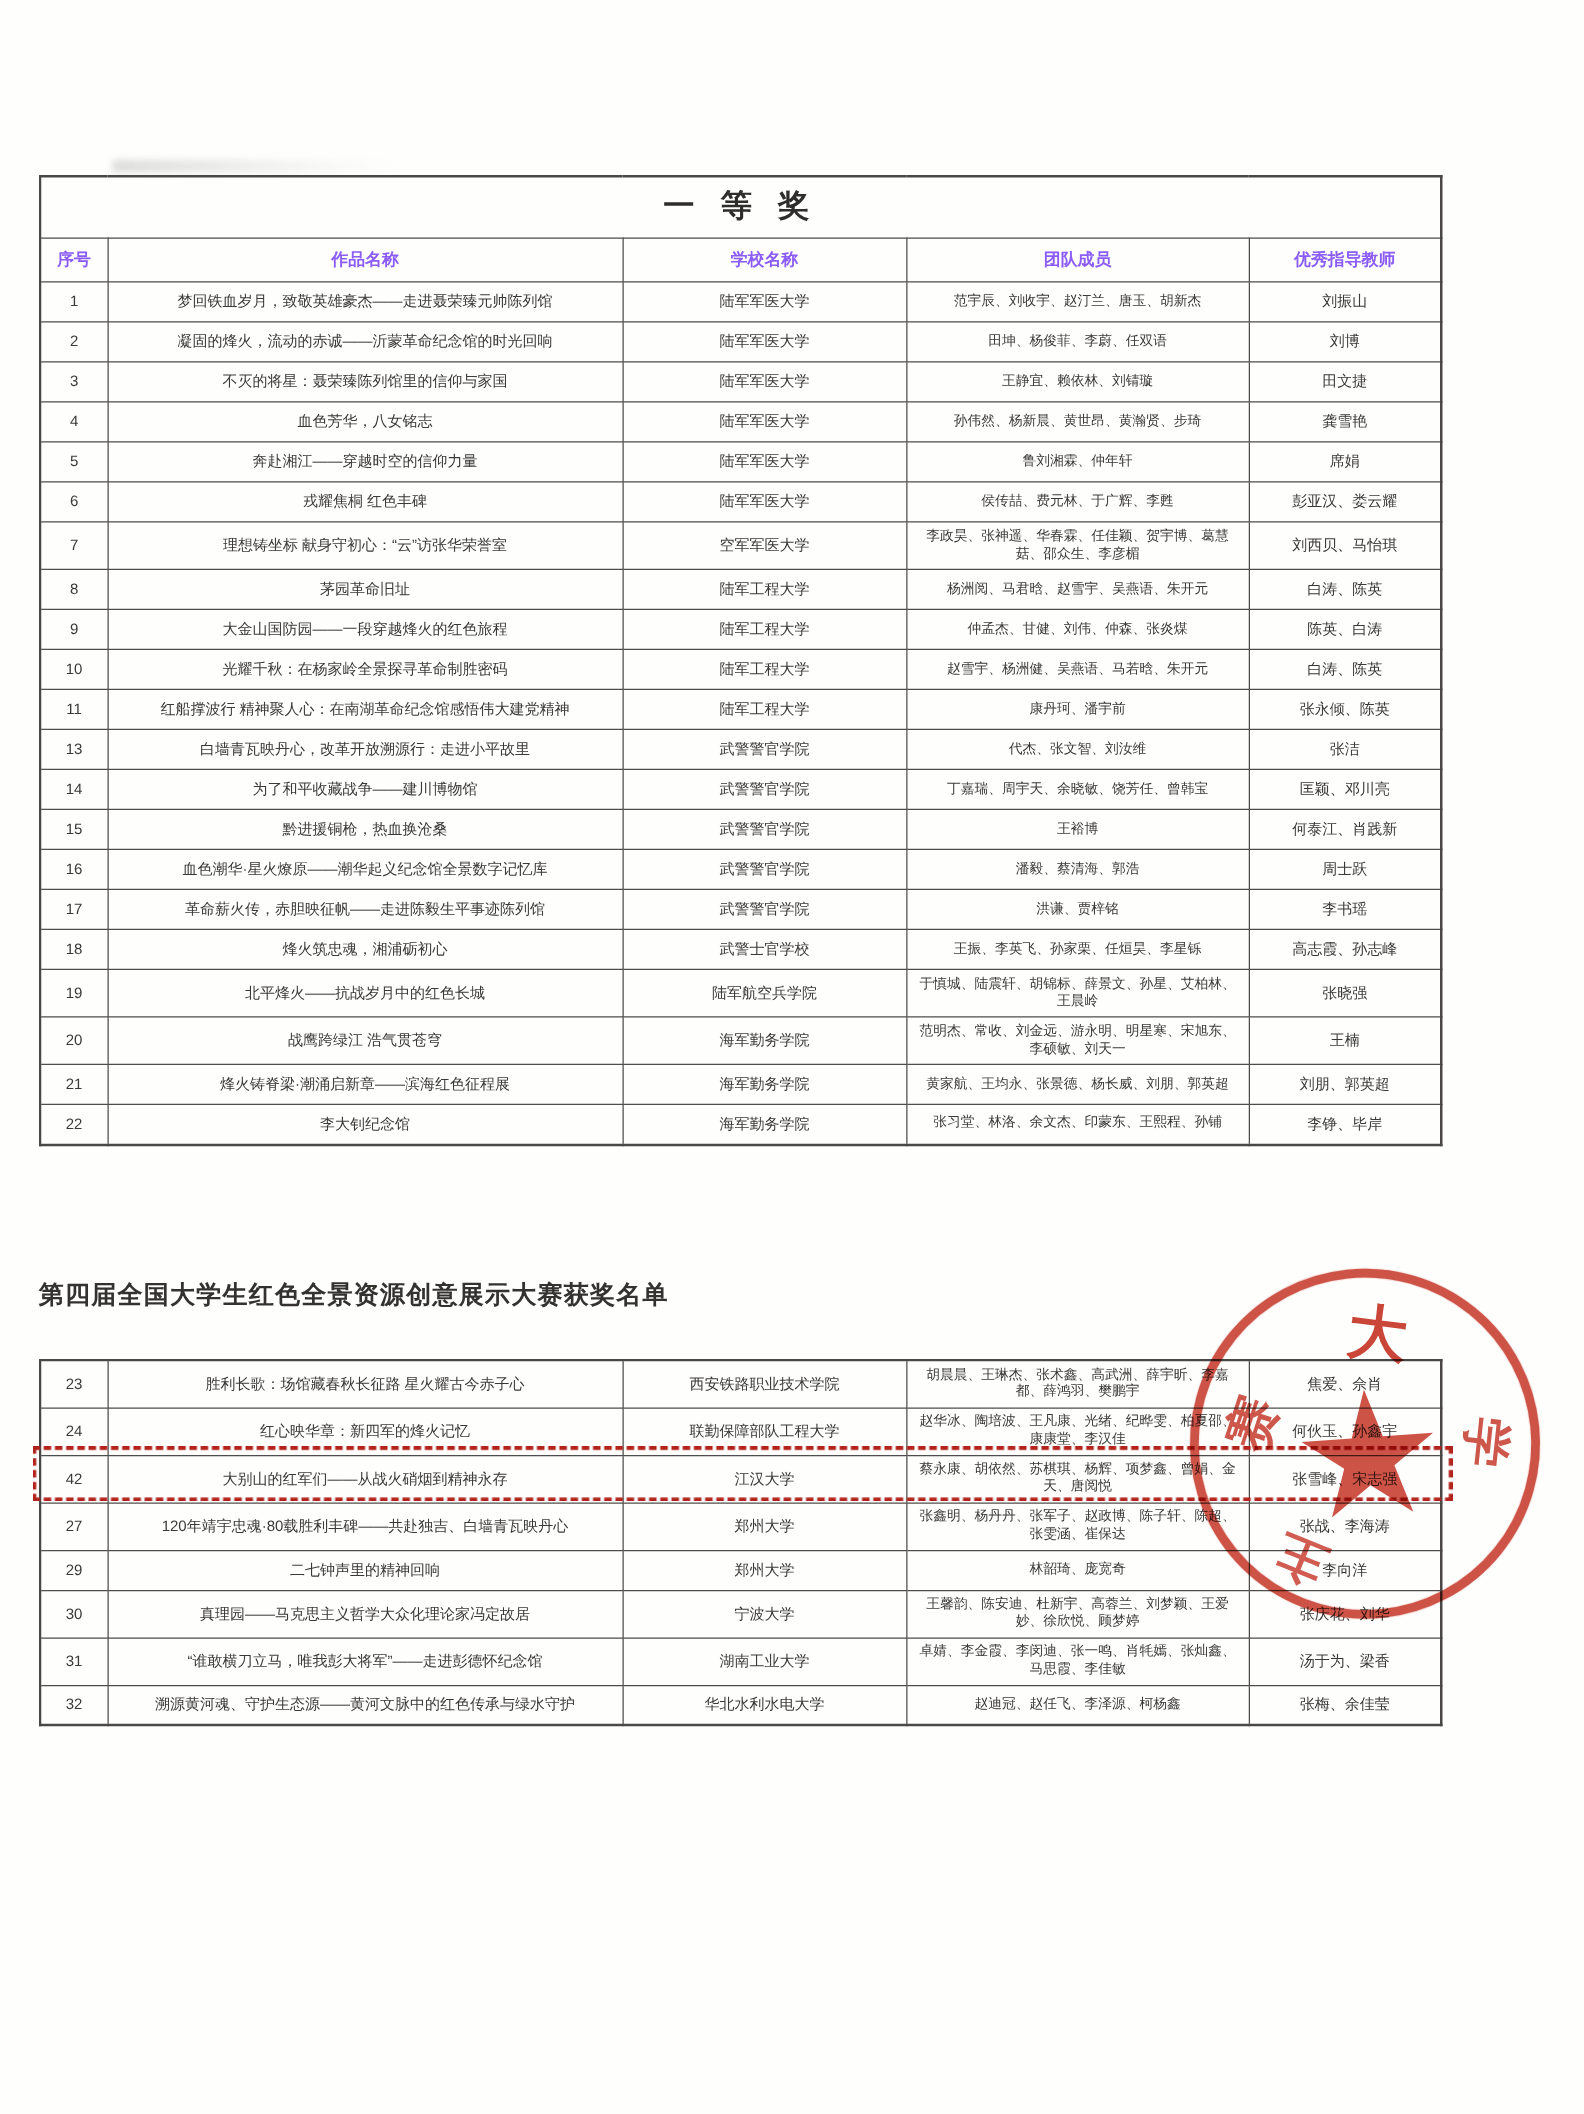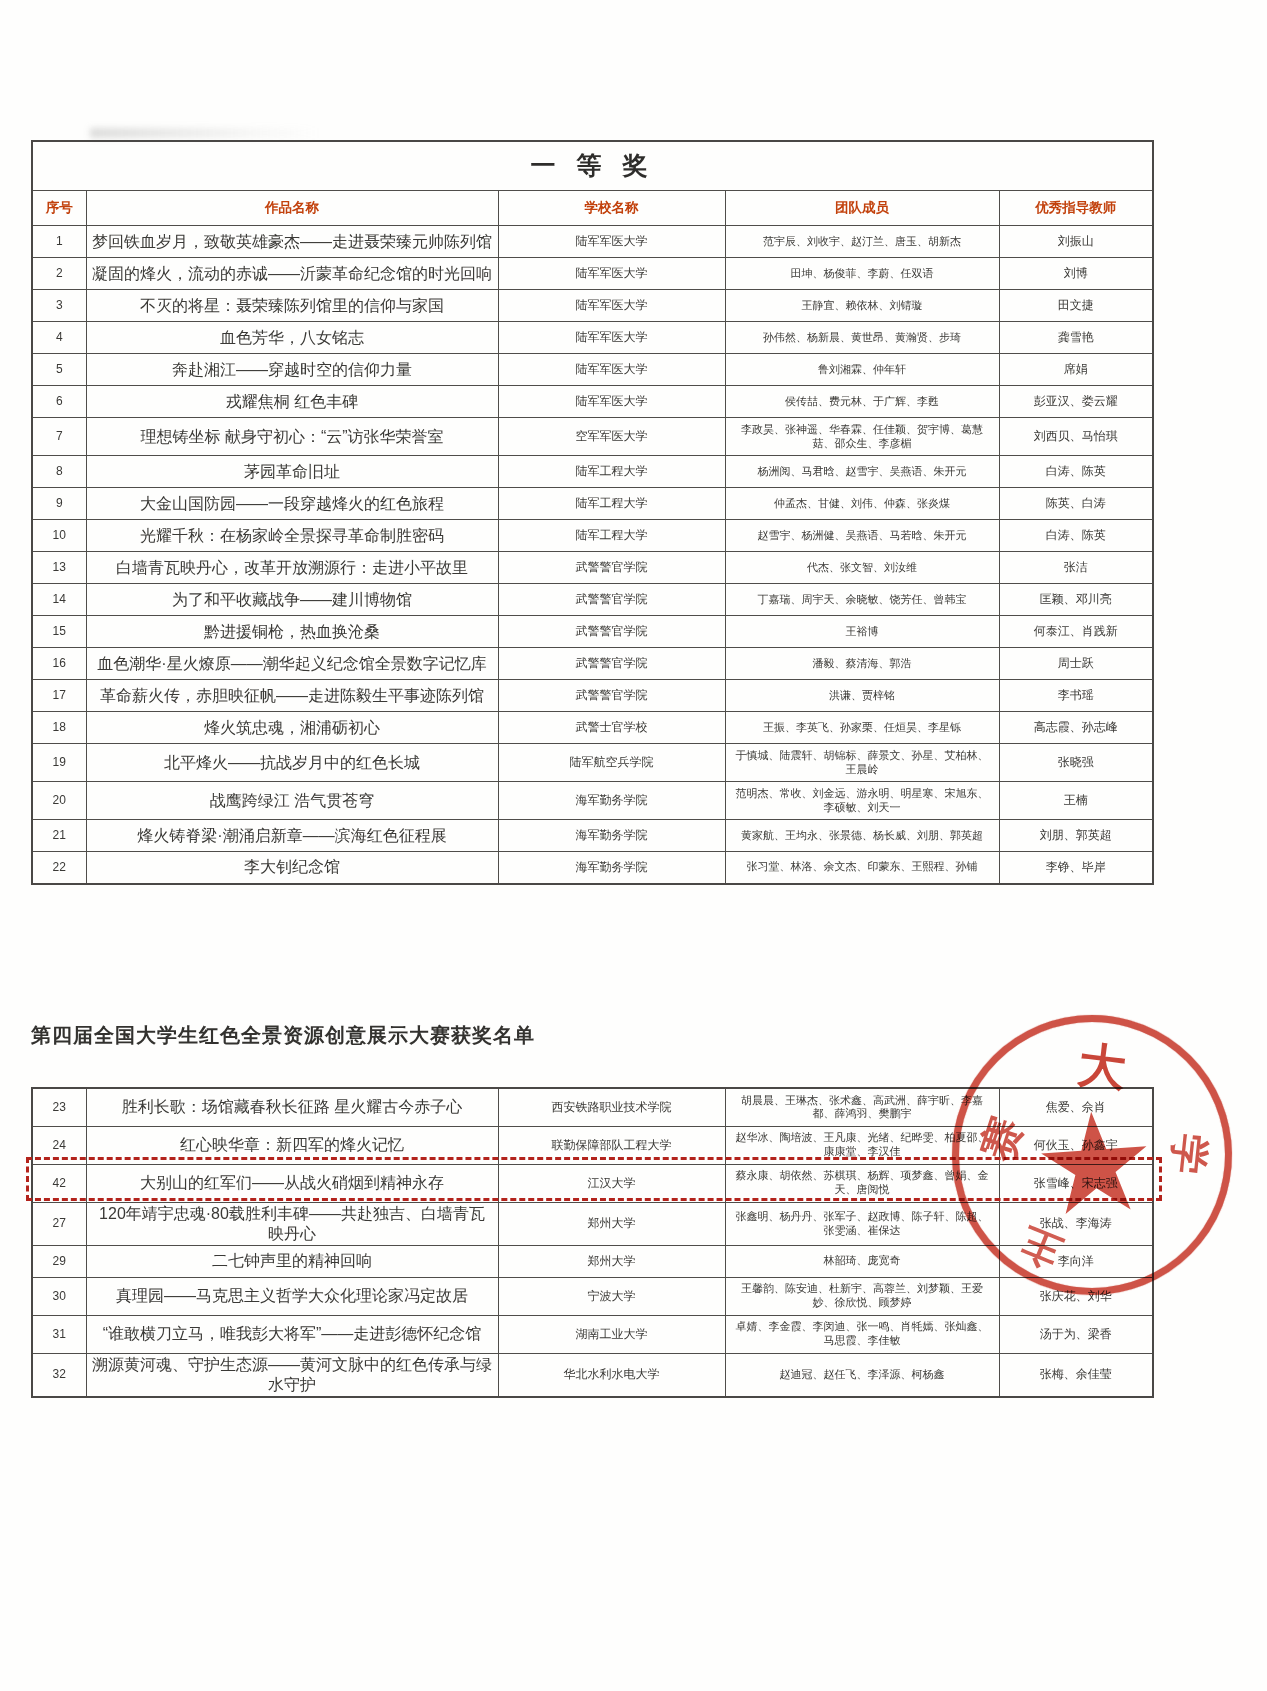--- a/index.html
+++ b/index.html
@@ -28,24 +28,24 @@
   .tbl-frame{position:absolute;left:31px;width:1121px;}
   #frame1{top:140px;}
   #frame2{top:1087px;}
   table{border:2px solid #4a4846;}
   col.c-no{width:54px;}
   col.c-work{width:412px;}
   col.c-school{width:227px;}
   col.c-team{width:274px;}
   col.c-teacher{width:154px;}
   tr.title-row td{height:46px;font-size:25px;font-weight:bold;letter-spacing:7px;color:#2e2d2b;}
-  tr.head-row th{height:32px;font-size:13.5px;font-weight:bold;color:#c2410c;}
+  tr.head-row th{height:32px;font-size:13.5px;font-weight:bold;color:#8b5cf6;}
   tr.r-short{height:32px;}
   tr.r-tall{height:38px;}
-  td.work{font-size:16px;text-align:center;}
+  td.work{font-size:12px;text-align:center;}
   td.team{font-size:11px;}
   td.no{font-size:12px;}
   .mid-heading{
     position:absolute;left:31px;top:1022px;width:1121px;
     font-size:20px;font-weight:bold;letter-spacing:1px;color:#33322f;
   }
   
   .highlight-box{
     position:absolute;left:26px;top:1157px;width:1130px;height:38px;
     border:3px dashed #b3231c;
@@ -169,20 +169,27 @@
               <td class="teacher">陈英、白涛</td>
             </tr>
             <tr class="r-short">
               <td class="no">10</td>
               <td class="work">光耀千秋：在杨家岭全景探寻革命制胜密码</td>
               <td class="school">陆军工程大学</td>
               <td class="team">赵雪宇、杨洲健、吴燕语、马若晗、朱开元</td>
               <td class="teacher">白涛、陈英</td>
             </tr>
             <tr class="r-short">
+              <td class="no">11</td>
+              <td class="work">红船撑波行 精神聚人心：在南湖革命纪念馆感悟伟大建党精神</td>
+              <td class="school">陆军工程大学</td>
+              <td class="team">康丹珂、潘宇前</td>
+              <td class="teacher">张永倾、陈英</td>
+            </tr>
+            <tr class="r-short">
               <td class="no">13</td>
               <td class="work">白墙青瓦映丹心，改革开放溯源行：走进小平故里</td>
               <td class="school">武警警官学院</td>
               <td class="team">代杰、张文智、刘汝维</td>
               <td class="teacher">张洁</td>
             </tr>
             <tr class="r-short">
               <td class="no">14</td>
               <td class="work">为了和平收藏战争——建川博物馆</td>
               <td class="school">武警警官学院</td>

